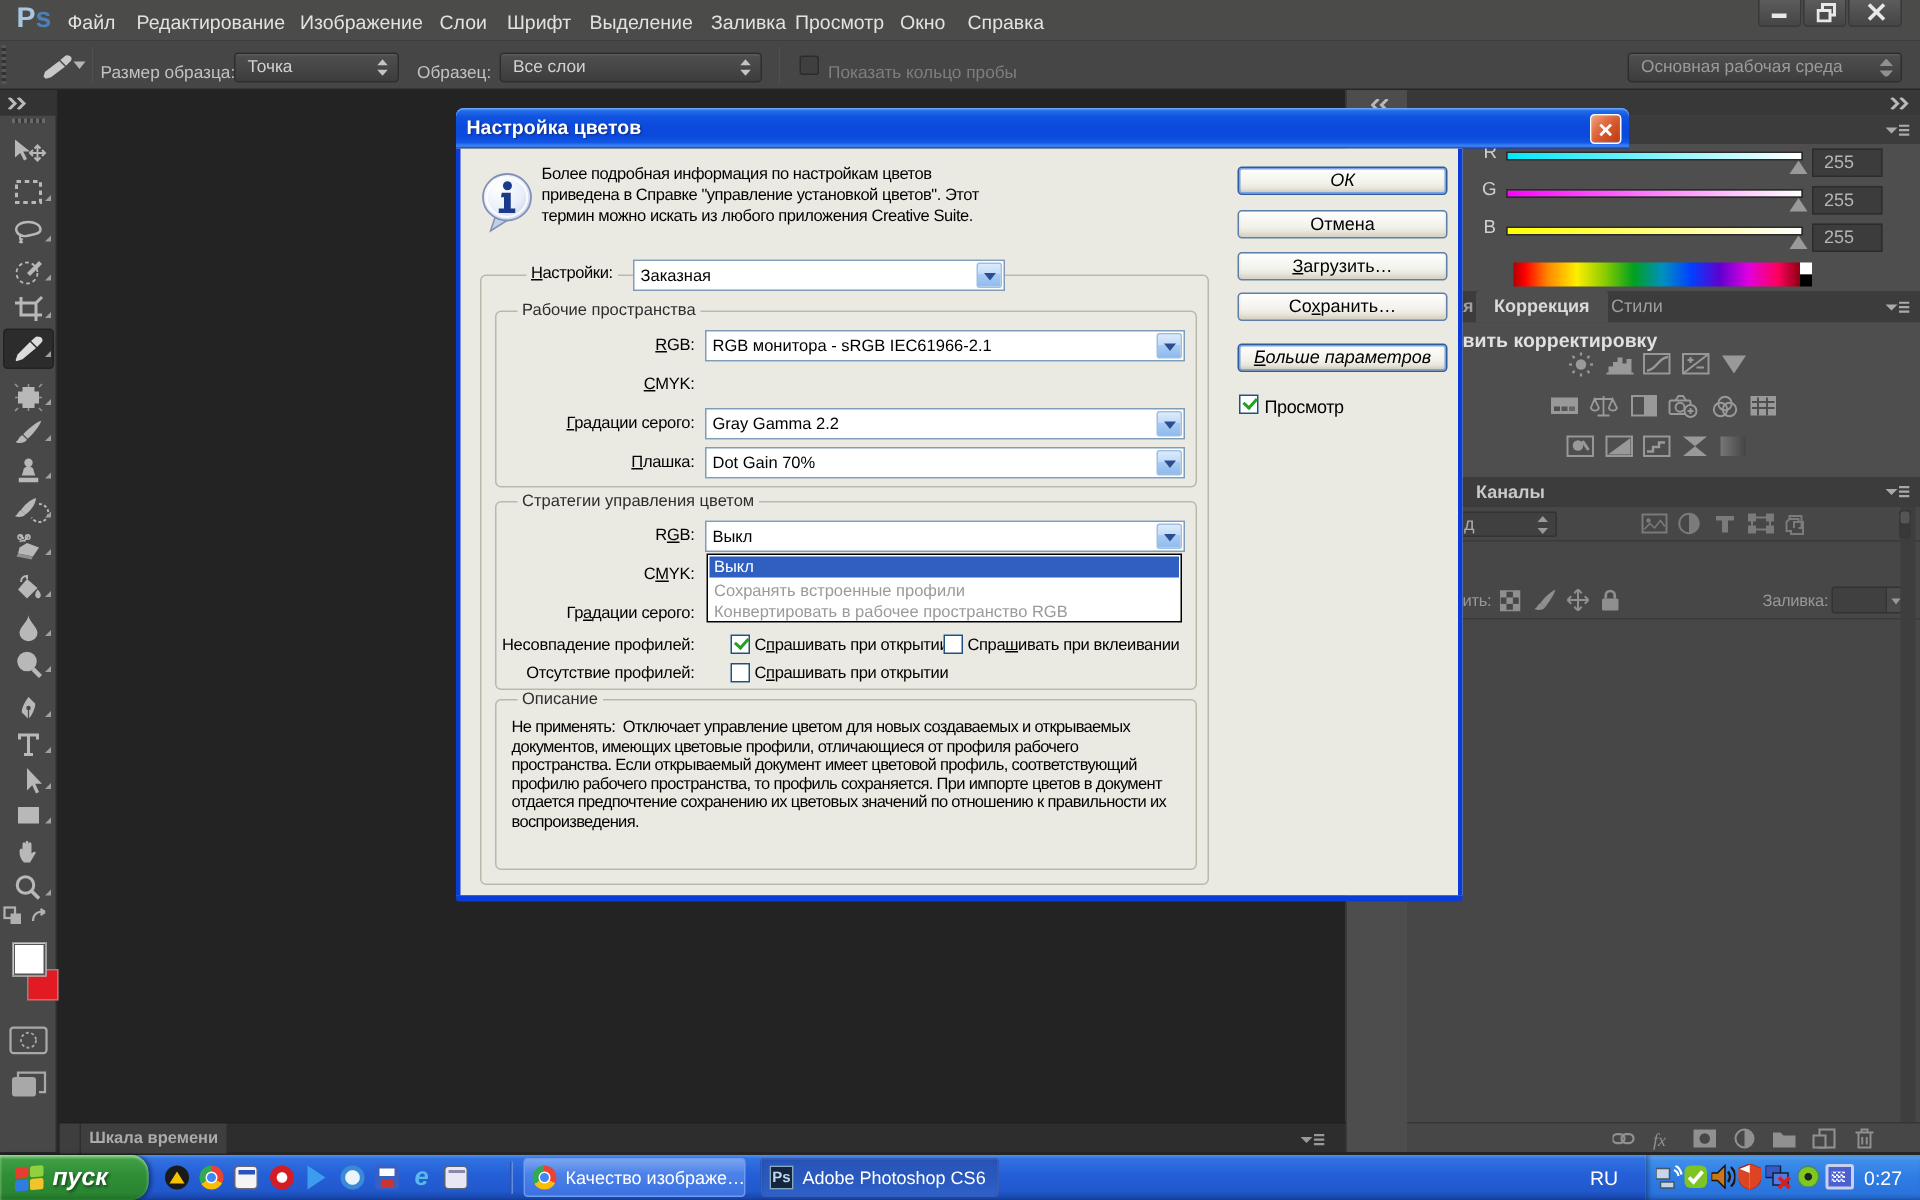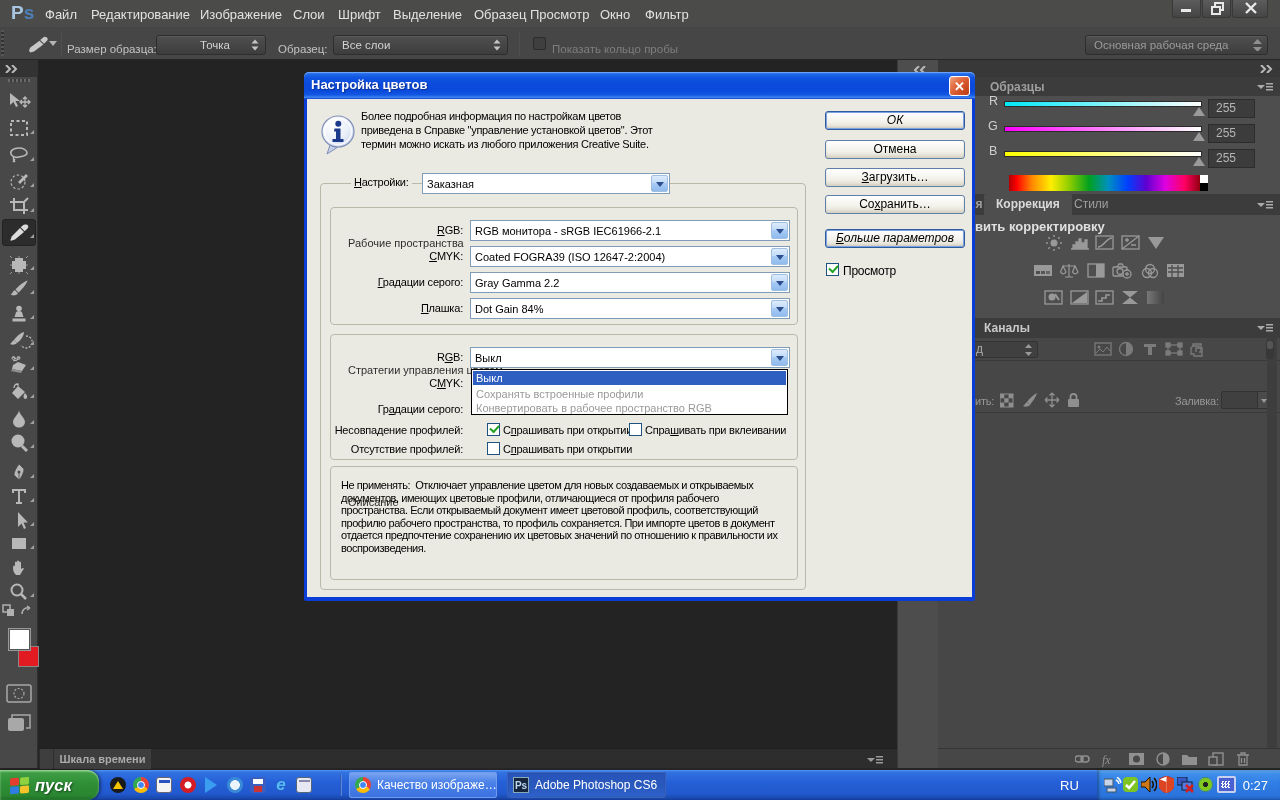--- a/index.html
+++ b/index.html
@@ -71,29 +71,29 @@
 .qicon{position:absolute;top:7px;width:16px;height:16px;border-radius:3px;}
 .taskbtn{position:absolute;top:2px;height:26px;border-radius:3px;color:#fff;font-size:12px;line-height:26px;}
 #tb1{left:349px;width:148px;background:linear-gradient(#7fa8f0,#4c82e8 40%,#3a70e0);box-shadow:inset 0 0 0 1px #6e9bee;}
 #tb2{left:507px;width:159px;background:linear-gradient(#2753b8,#2a5abf 60%,#2e62cc);box-shadow:inset 0 0 2px #16307a,inset 0 0 0 1px #4a74d0;}
 #tray{position:absolute;left:1097px;top:0;width:183px;height:30px;background:linear-gradient(#66aef5 0%,#3f8eea 12%,#2f7ee5 45%,#2a74dc 85%,#2263c4 100%);box-shadow:inset 2px 0 3px rgba(0,0,30,.35);}
 #clock{position:absolute;right:12px;top:8px;color:#fff;font-size:13px;}
 #rulang{position:absolute;left:1060px;top:8px;color:#fff;font-size:13px;}
 
 
 #dlg{left:304px;top:72px;width:671px;height:529px;}
-#dlgtitle{position:absolute;left:0;top:0;width:671px;height:27px;border-radius:5px 5px 0 0;
+#dlgtitle{position:absolute;left:0;top:0;width:782px;height:27px;border-radius:5px 5px 0 0;
  background:linear-gradient(#1453dc 0%,#3179ef 4%,#2168e8 9%,#0f53e0 22%,#0b4adc 45%,#0b4adc 70%,#1257e4 85%,#3f87f2 94%,#0a38c8 100%);
  box-shadow:inset 0 1px 0 #6ba2f5;}
 #dlgtitle .tt{position:absolute;left:7px;top:5px;color:#fff;font-weight:bold;font-size:13px;text-shadow:1px 1px 1px #10318e;}
 #dlgclose{position:absolute;right:5px;top:4px;width:21px;height:20px;border:1px solid #fff;border-radius:3px;background:linear-gradient(135deg,#eea585 0%,#e4744a 30%,#d4542a 60%,#ba3a10 100%);box-shadow:inset 0 0 2px #fff3;color:#fff;font-weight:bold;font-size:13px;text-align:center;line-height:19px;}
 #dlgbody{position:absolute;left:0;top:27px;width:671px;height:498px;background:#ebeae2;border-left:3px solid #0a3cd8;border-right:3px solid #0a3cd8;}
 #dlgbot{position:absolute;left:0;top:525px;width:671px;height:4px;background:#0a3cd8;border-radius:0 0 2px 2px;}
 .gbox{position:absolute;border:1px solid #b9b9a9;border-radius:4px;}
-.gcap{position:absolute;background:#ebeae2;color:#2e2e2e;font-size:11px;padding:0 3px;margin-top:36px;}
+.gcap{position:absolute;background:#ebeae2;color:#2e2e2e;font-size:11px;padding:0 3px;}
 .dtext{position:absolute;color:#000;font-size:11px;letter-spacing:-0.25px;}
 .combo{position:absolute;height:21px;background:#fff;border:1px solid #7f9db9;font-size:11px;color:#000;}
 .combo .cv{position:absolute;left:4px;top:4px;white-space:nowrap;}
 .carr{position:absolute;right:1px;top:1px;bottom:1px;width:17px;background:linear-gradient(#dcebfc,#c2dbf8 45%,#a9ccf4 46%,#90bbEE);border:1px solid #9ebfe0;border-radius:2px;}
 .carr:after{content:"";position:absolute;left:4px;top:6px;width:0;height:0;border-left:4px solid transparent;border-right:4px solid transparent;border-top:5px solid #2c4d8e;}
 .xbtn{position:absolute;width:140px;height:19px;border:1px solid #5d7fa8;border-radius:3px;background:linear-gradient(#ffffff,#f2f1ea 60%,#dedacd 100%);box-shadow:inset 0 -2px 2px #d8d4c4, inset 0 1px 0 #fff;color:#000;font-size:12px;text-align:center;line-height:17px;}
 .xbtn.def{box-shadow:inset 0 0 0 1px #7ba2e0, inset 0 -2px 2px #d0ccc0;border-color:#2f5c9c;font-style:italic;}
 .chk{position:absolute;width:13px;height:13px;background:#fff;border:1px solid #1d5281;}
 .chk.on:after{content:"";position:absolute;left:2px;top:1px;width:7px;height:4px;border-left:2px solid #21a121;border-bottom:2px solid #21a121;transform:rotate(-48deg);}
 .rlab{position:absolute;color:#000;font-size:11px;text-align:right;letter-spacing:-0.2px;}
@@ -105,24 +105,24 @@
 <div class="abs" id="canvas"></div>
 
 <div class="abs" id="menubar">
   <div id="pslogo"><span class="p">P</span><span class="s">s</span></div>
   <span class="mi" style="left:45px">Файл</span>
   <span class="mi" style="left:91px">Редактирование</span>
   <span class="mi" style="left:200px">Изображение</span>
   <span class="mi" style="left:293px">Слои</span>
   <span class="mi" style="left:338px">Шрифт</span>
   <span class="mi" style="left:393px">Выделение</span>
-  <span class="mi" style="left:474px">Образец</span>
+  <span class="mi" style="left:474px">Заливка</span>
   <span class="mi" style="left:530px">Просмотр</span>
   <span class="mi" style="left:600px">Окно</span>
-  <span class="mi" style="left:645px">Фильтр</span>
+  <span class="mi" style="left:645px">Справка</span>
   <div id="winbtns">
     <span class="wb"><svg width="12" height="12">
             <rect x="0" y="7" width="10" height="3" fill="#e8e8e8"></rect>
           </svg></span><span class="wb"><svg width="14" height="13">
             <rect x="4" y="1" width="8" height="7" fill="none" stroke="#e8e8e8" stroke-width="2"></rect>
             <rect x="1" y="5" width="8" height="7" fill="#4a4a4a" stroke="#e8e8e8" stroke-width="2"></rect>
           </svg></span><span class="wb" style="width:36px"><svg width="14" height="13" style="left:12px">
             <path d="M1 1 L11 11 M11 1 L1 11" stroke="#e8e8e8" stroke-width="2.4"></path>
           </svg></span>
   </div>
@@ -130,21 +130,21 @@
 
 <div class="abs" id="optbar">
   <div class="grip"></div>
   <svg class="abs" style="left:26px;top:9px" width="22" height="17">
         <path d="M19.5 1 a2.2 2.2 0 0 1 1.5 3.8 L18 7.8 L14.2 4 L17.2 1.5 A2.2 2.2 0 0 1 19.5 1 Z" fill="#c8c8c8"></path>
         <path d="M13.5 4.7 L17.3 8.5 L8 15.5 L4.5 16.5 L3 15 L4 11.8 Z" fill="#c8c8c8"></path>
       </svg>
   <div class="abs" style="left:49px;top:14px;width:0;height:0;border-left:4px solid transparent;border-right:4px solid transparent;border-top:5px solid #b5b5b5;"></div>
   <div class="vsep" style="left:61px;top:4px;height:25px;"></div>
   <div class="lbl" style="left:67px;top:16px;">Размер образца:</div>
-  <div class="ddrop" style="left:156px;top:35px;width:110px;top:8px;text-align:center;">Точка<svg class="spinner" width="8" height="12">
+  <div class="ddrop" style="left:156px;top:35px;width:110px;top:8px;">Точка<svg class="spinner" width="8" height="12">
           <path d="M4 0.5 L7.5 4.5 H0.5 Z" fill="#c4c4c4"></path>
           <path d="M4 11.5 L7.5 7.5 H0.5 Z" fill="#c4c4c4"></path>
         </svg></div>
   <div class="lbl" style="left:278px;top:16px;">Образец:</div>
   <div class="ddrop" style="left:333px;top:8px;width:175px;">Все слои<svg class="spinner" width="8" height="12">
           <path d="M4 0.5 L7.5 4.5 H0.5 Z" fill="#c4c4c4"></path>
           <path d="M4 11.5 L7.5 7.5 H0.5 Z" fill="#c4c4c4"></path>
         </svg></div>
   <div class="vsep" style="left:519px;top:4px;height:25px;"></div>
   <div class="abs" style="left:533px;top:10px;width:13px;height:13px;background:#3f3f3f;border:1px solid #2c2c2c;border-radius:2px;"></div>
@@ -637,32 +637,28 @@
         </div>
 
     <div class="gbox" style="left:23px;top:108px;width:468px;height:118px;"></div>
     <div class="gcap" style="left:38px;top:102px;">Рабочие пространства</div>
     <div class="rlab" style="left:56px;top:125px;width:100px;"><u>R</u>GB:</div>
     <div class="combo" style="left:163px;top:121px;width:320px;">
           <span class="cv">RGB монитора - sRGB IEC61966-2.1</span>
           <span class="carr"></span>
         </div>
     <div class="rlab" style="left:56px;top:151px;width:100px;"><u>C</u>MYK:</div>
-    <div class="combo" style="left:163px;top:147px;width:320px;">
-          <span class="cv">Coated FOGRA39 (ISO 12647-2:2004)</span>
-          <span class="carr"></span>
-        </div>
     <div class="rlab" style="left:42px;top:177px;width:114px;"><u>Г</u>радации серого:</div>
     <div class="combo" style="left:163px;top:173px;width:320px;">
           <span class="cv">Gray Gamma 2.2</span>
           <span class="carr"></span>
         </div>
     <div class="rlab" style="left:56px;top:203px;width:100px;"><u>П</u>лашка:</div>
     <div class="combo" style="left:163px;top:199px;width:320px;">
-          <span class="cv">Dot Gain 84%</span>
+          <span class="cv">Dot Gain 70%</span>
           <span class="carr"></span>
         </div>
 
     <div class="gbox" style="left:23px;top:235px;width:468px;height:126px;"></div>
     <div class="gcap" style="left:38px;top:229px;">Стратегии управления цветом</div>
     <div class="rlab" style="left:56px;top:252px;width:100px;">R<u>G</u>B:</div>
     <div class="combo" style="left:163px;top:248px;width:320px;">
           <span class="cv">Выкл</span>
           <span class="carr"></span>
         </div>

